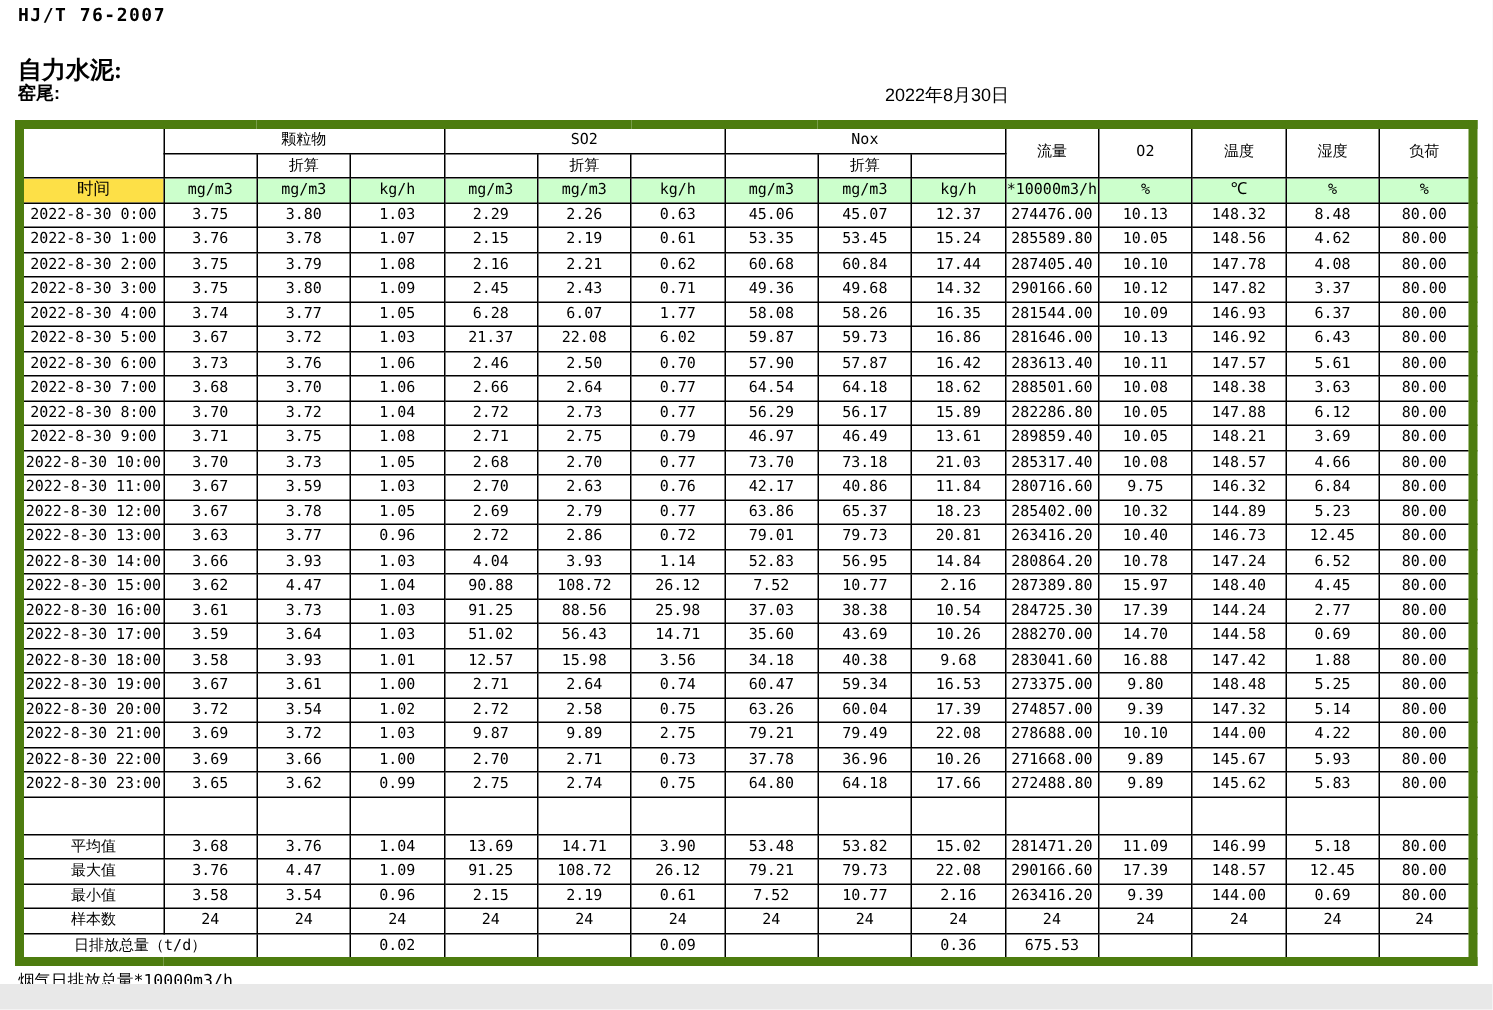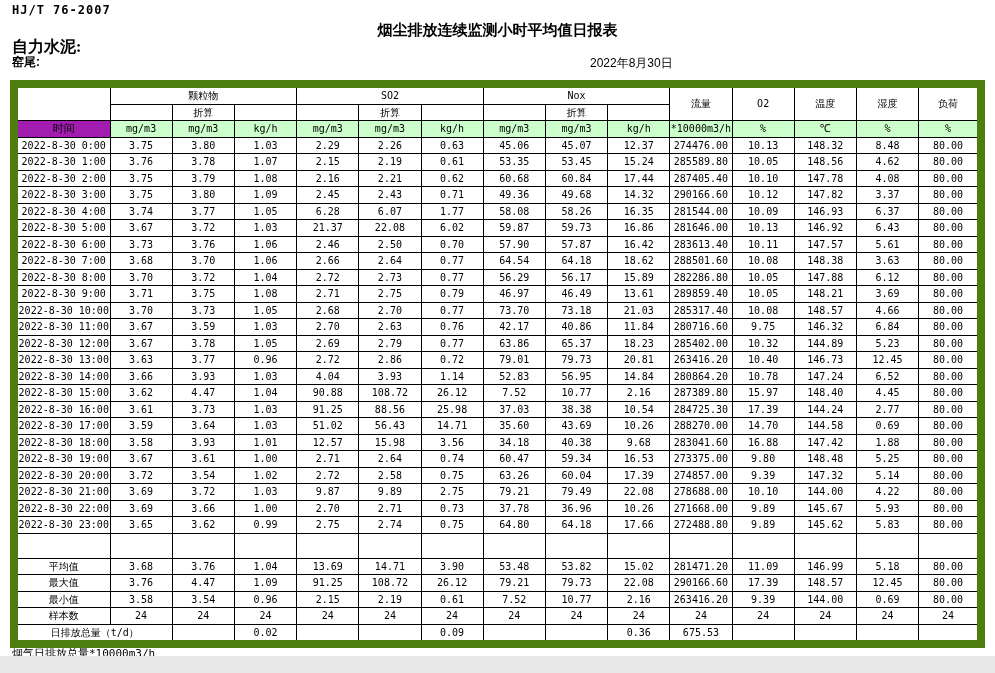--- a/index.html
+++ b/index.html
@@ -30,21 +30,21 @@
     font-weight: bold; font-size: 12px;
   }
   .report-date {
     position: absolute; left: 590px; top: 55px; font-size: 12px;
   }
   table.report {
     position: absolute; left: 10px; top: 80px;
     width: 975px;
     border-collapse: collapse;
     table-layout: fixed;
-    border: 8px solid #4d7c0f;
+    border: 6px solid #4d7c0f;
   }
   table.report td {
     border: 1px solid #000;
     text-align: center;
     vertical-align: middle;
     font-family: "DejaVu Sans Mono", monospace;
     font-size: 10px;
     height: 15.5px;
     line-height: 15.5px;
     padding: 0;
@@ -60,21 +60,20 @@
   td.total-label { text-align: left; padding-left: 3px; font-family: "Liberation Sans", sans-serif; font-size: 11px; margin-top: 16px; }
   .footer-line1 { position: absolute; left: 12px; top: 646px; font-size: 11px; font-family: "DejaVu Sans Mono", monospace; }
   .footer-line2 { position: absolute; left: 12px; top: 661px; font-size: 11px; }
   .footer-unit  { position: absolute; left: 187px; top: 661px; font-size: 11px; }
 </style>
 </head>
 <body>
 
 <div class="page">
   <div class="standard">HJ/T  76-2007</div>
-  <div class="title">烟尘排放连续监测小时平均值日报表</div>
   <div class="company">自力水泥:</div>
   <div class="site">窑尾:</div>
   <div class="report-date">2022年8月30日</div>
 
   <table class="report">
     <colgroup>
       <col class="c-time">
       <col>
         <col>
         <col>
@@ -107,21 +106,21 @@
         <td>折算</td>
         <td></td>
         <td></td>
         <td>折算</td>
         <td></td>
         <td></td>
         <td>折算</td>
         <td></td>
       </tr>
       <tr class="unit-row">
-        <td class="zh" style="background: #a21caf;">时间</td>
+        <td class="zh" style="background: #fde047;">时间</td>
         <td style="background: rgb(204, 255, 204);">mg/m3</td>
         <td style="background: rgb(204, 255, 204);">mg/m3</td>
         <td style="background: rgb(204, 255, 204);">kg/h</td>
         <td style="background: rgb(204, 255, 204);">mg/m3</td>
         <td style="background: rgb(204, 255, 204);">mg/m3</td>
         <td style="background: rgb(204, 255, 204);">kg/h</td>
         <td style="background: rgb(204, 255, 204);">mg/m3</td>
         <td style="background: rgb(204, 255, 204);">mg/m3</td>
         <td style="background: rgb(204, 255, 204);">kg/h</td>
         <td style="background: rgb(204, 255, 204);">*10000m3/h</td>

